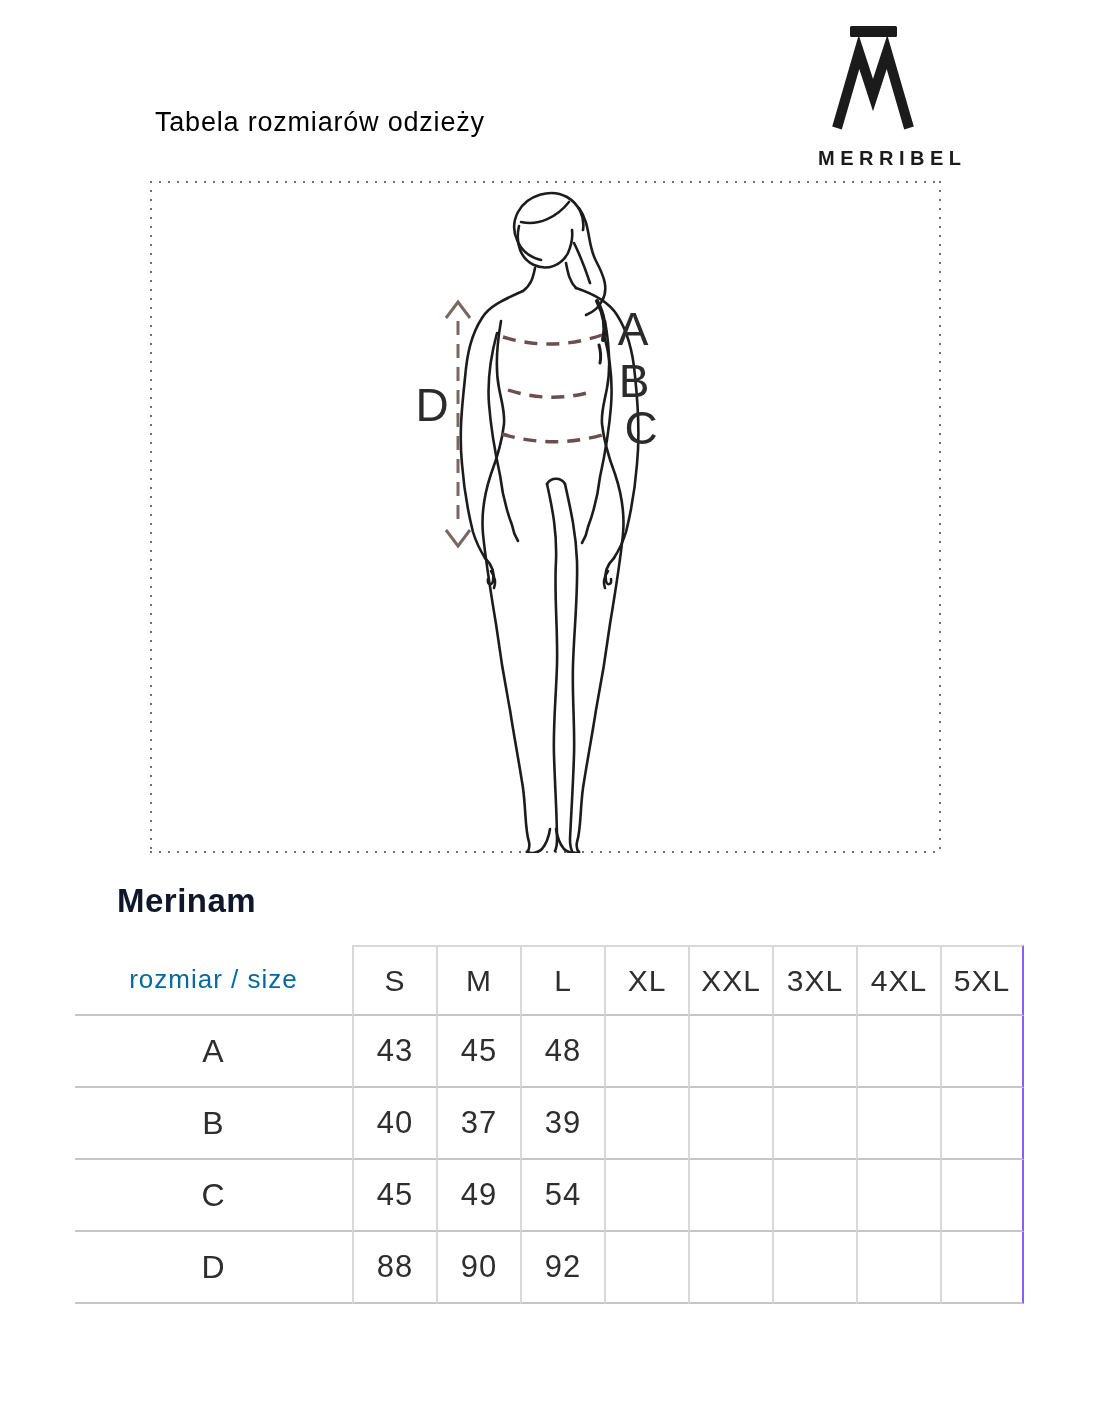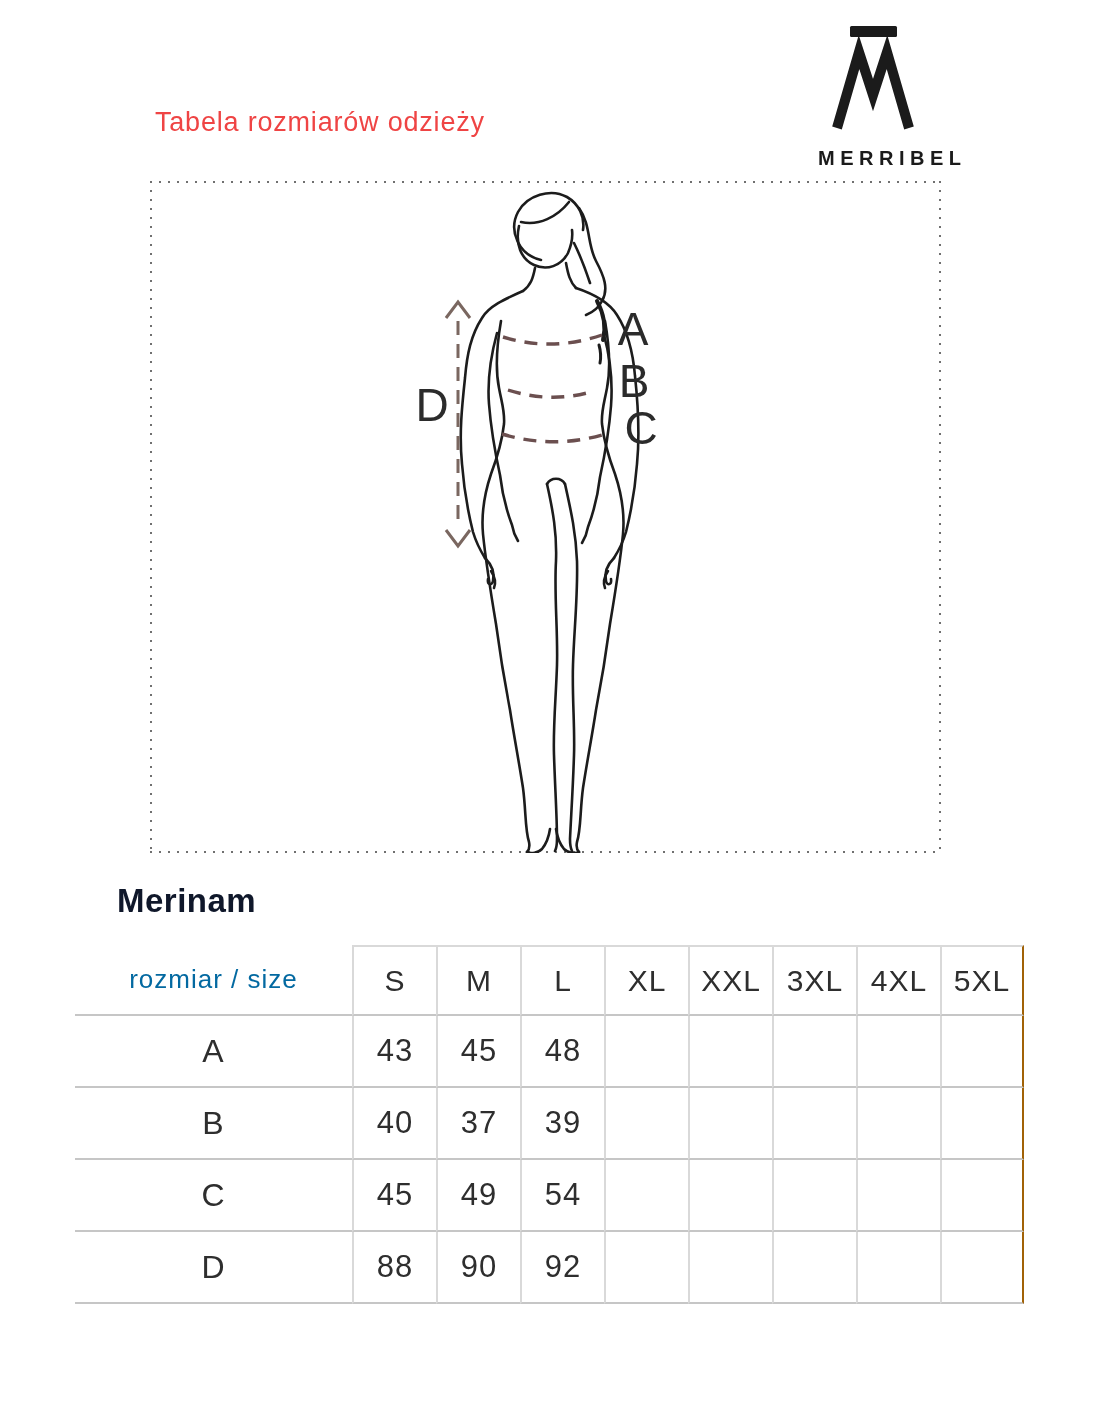--- a/index.html
+++ b/index.html
@@ -3,21 +3,21 @@
 <meta charset="utf-8">
 <style>
   html,body{margin:0;padding:0;background:#ffffff;}
   .page{
     position:relative;width:1100px;height:1422px;background:#ffffff;
     font-family:"Liberation Sans", sans-serif;overflow:hidden;
   }
   
   .title-block{
     position:absolute;left:155px;top:106px;
-    font-size:27px;line-height:32px;color:#ef4444;letter-spacing:0.8px;
+    font-size:27px;line-height:32px;color:#000000;letter-spacing:0.8px;
     font-weight:300;
   }
   
   .logo{position:absolute;left:818px;top:16px;width:110px;text-align:right;}
   .logo svg{display:block;margin:0 auto;}
   .brand-name{
     margin-top:3px;font-size:20px;letter-spacing:5.5px;color:#1b1b1b;
     font-weight:bold;white-space:nowrap;
   }
   
@@ -42,21 +42,21 @@
     grid-template-columns:277px repeat(8,84px);
     grid-template-rows:71px repeat(4,72px);
   }
   .tr{display:contents;}
   .td{
     display:flex;align-items:center;justify-content:center;
     border-bottom:2px solid #c6c6c6;
     font-size:31px;font-weight:300;color:#2e2e2e;letter-spacing:1px;
   }
   .td.sz{border-left:2px solid #d9d9d9;}
-  .td.sz.last{border-right:2px solid #a16207;}
+  .td.sz.last{border-right:2px solid #8b5cf6;}
   .tr.hrow .td.sz{border-top:2px solid #d9d9d9;font-size:30px;}
   .td.corner{font-size:26px;color:#0369a1;letter-spacing:1px;}
   .td.rowlab{font-size:32px;}
 </style>
 </head>
 <body>
 
 <div class="page">
 
   <div class="title-block">

